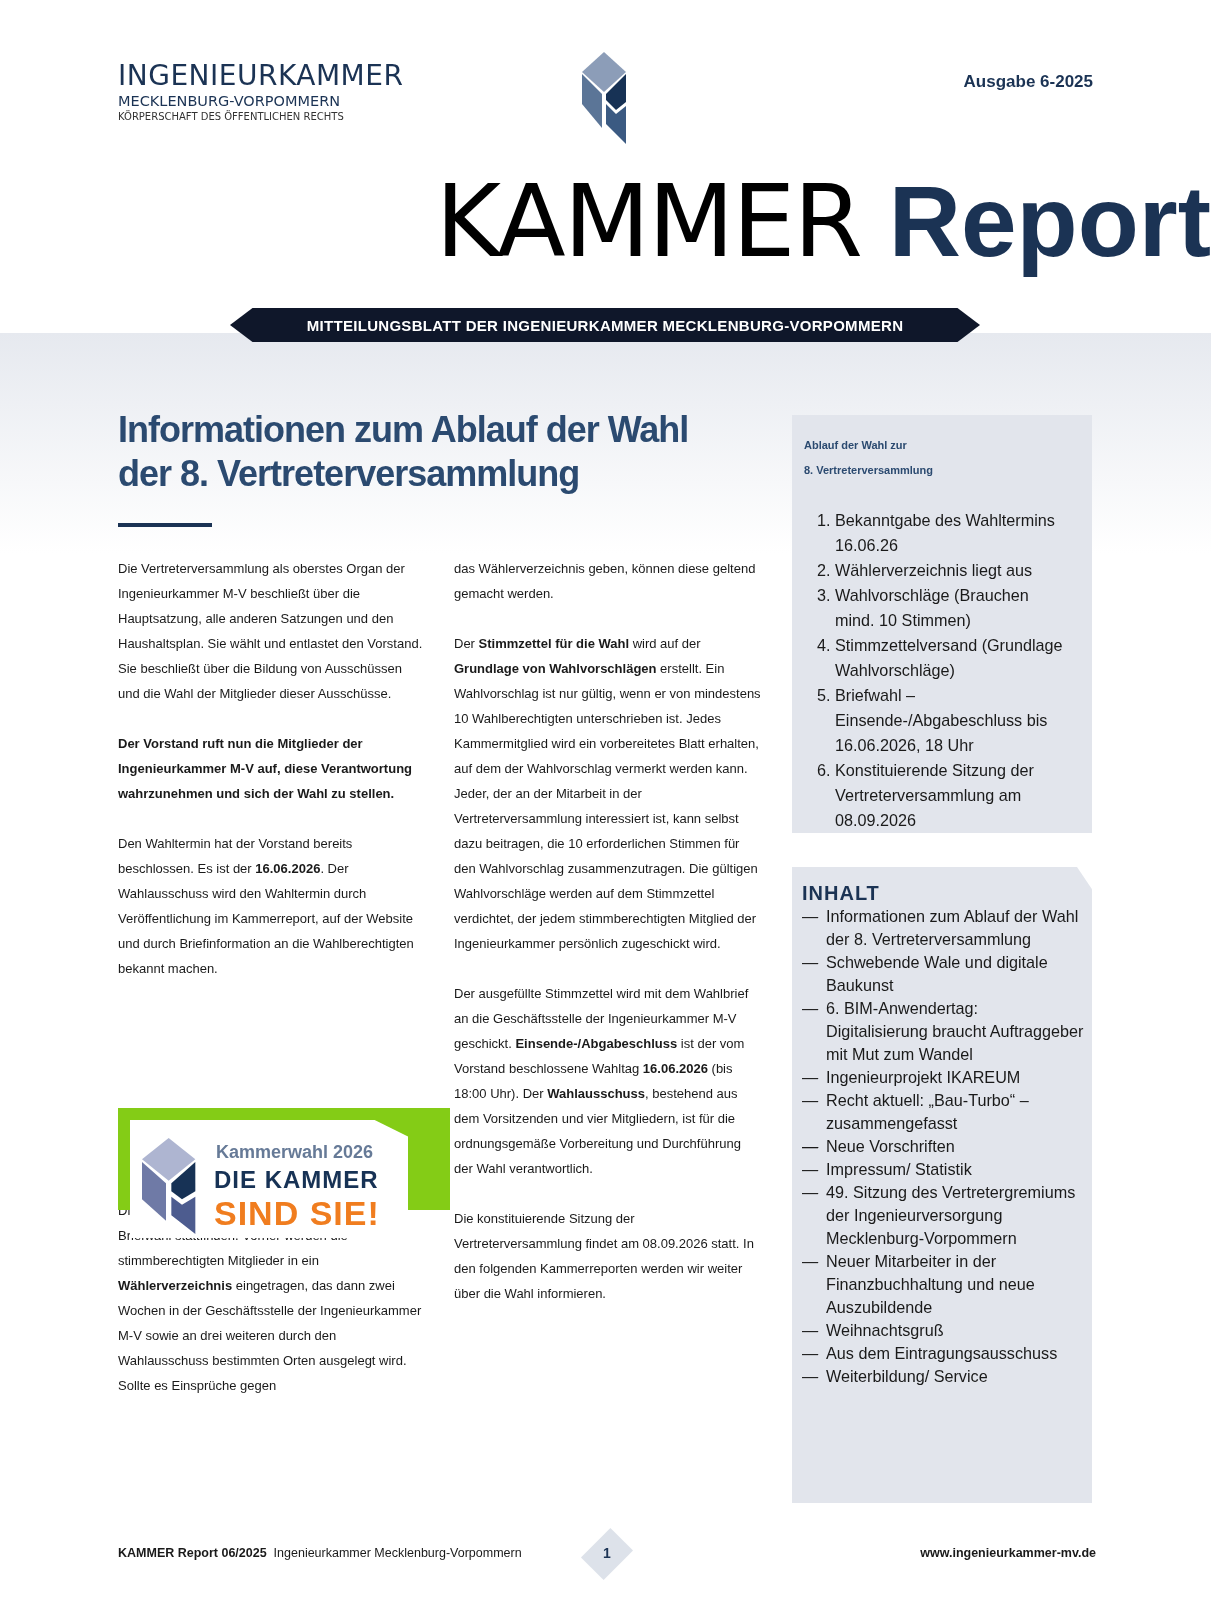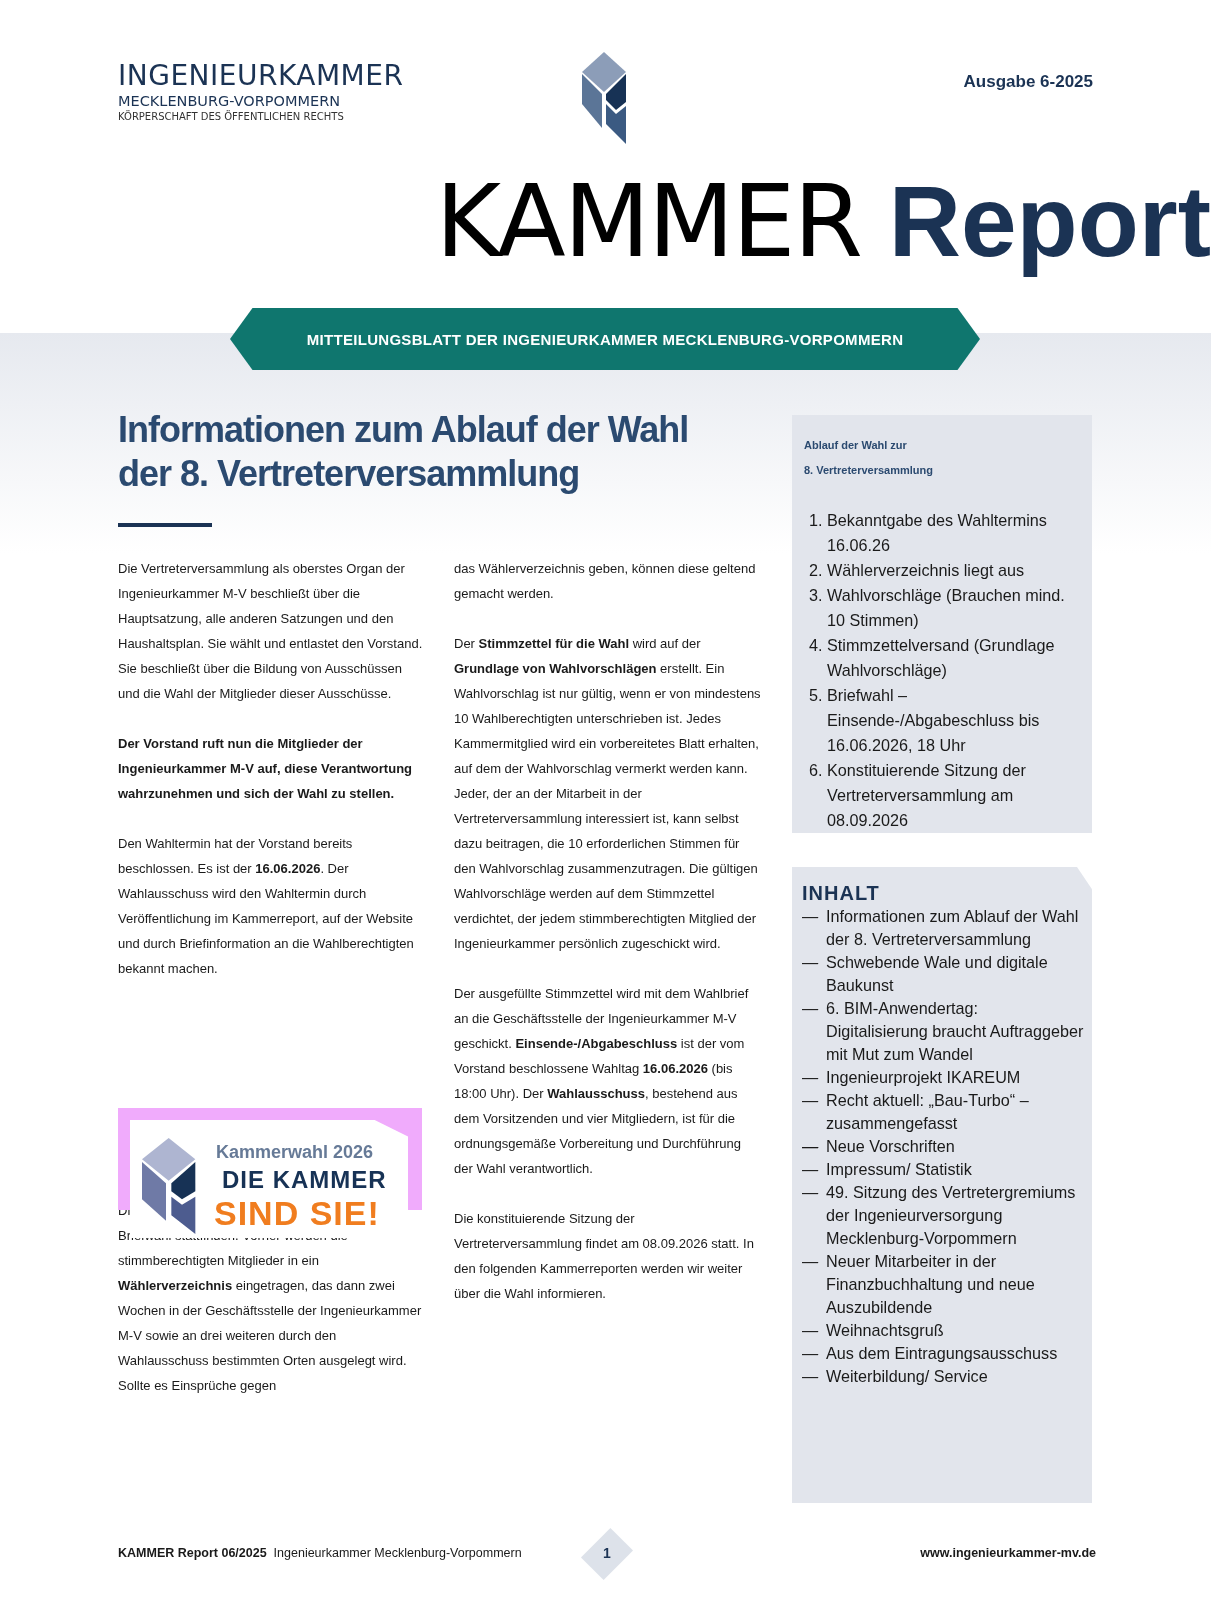--- a/index.html
+++ b/index.html
@@ -7,37 +7,37 @@
   .bgband { position:absolute; left:0; top:333px; width:1211px; height:220px; background:linear-gradient(#e6e9ef, #ffffff); }
   .org { position:absolute; left:118px; top:60px; color:#1b3354; }
   .org .l1 { font-family:"DejaVu Sans", sans-serif; font-size:28px; letter-spacing:0.5px; font-weight:normal; line-height:32px; }
   .org .l2 { font-family:"DejaVu Sans", sans-serif; font-size:14.5px; line-height:18px; }
   .org .l3 { font-family:"DejaVu Sans", sans-serif; font-size:10px; line-height:14px; color:#333; }
   .logo { position:absolute; left:580px; top:52px; width:48px; height:92px; }
   .issue { position:absolute; right:118px; top:72px; font-size:17px; color:#1b3354; font-weight:bold; }
   .masthead { position:absolute; left:0; width:1211px; top:166px; text-align:right; line-height:110px; font-size:100px; }
   .masthead .k { font-family:"DejaVu Sans", sans-serif; font-weight:normal; color:#000; letter-spacing:-2px; }
   .masthead .r { font-family:"Liberation Sans", sans-serif; font-weight:bold; color:#1b3354; }
-  .banner { position:absolute; left:230px; top:308px; width:750px; height:62px; background:#0f766e; clip-path:polygon(3% 0, 97% 0, 100% 50%, 97% 100%, 3% 100%, 0 50%); color:#fff; font-weight:bold; font-size:15px; display:flex; align-items:center; justify-content:center; letter-spacing:0.3px; }
+  .banner { position:absolute; left:230px; top:308px; width:750px; height:34px; background:#0f172a; clip-path:polygon(3% 0, 97% 0, 100% 50%, 97% 100%, 3% 100%, 0 50%); color:#fff; font-weight:bold; font-size:15px; display:flex; align-items:center; justify-content:center; letter-spacing:0.3px; }
   .title { position:absolute; left:118px; top:408px; width:600px; color:#2b4a70; font-family:"Liberation Sans", sans-serif; font-weight:bold; font-size:36px; line-height:44px; letter-spacing:-1px; }
   .rule { position:absolute; left:118px; top:523px; width:94px; height:4px; background:#1b3354; }
   .col { position:absolute; top:556px; width:308px; font-size:13px; line-height:25px; color:#1a1a1a; }
   .col p { margin:0 0 25px 0; }
   .col b { font-weight:bold; }
   .col1 { left:118px; }
   .col2 { left:454px; }
-  .promo { position:absolute; left:118px; top:1108px; width:304px; height:102px; background:#f0abfc; }
+  .promo { position:absolute; left:118px; top:1108px; width:304px; height:102px; background:#84cc16;padding-left:28px; }
   .promo .inner { position:absolute; left:12px; top:12px; width:278px; height:118px; background:#fff; clip-path:polygon(0 0, 88% 0, 100% 14%, 100% 100%, 0 100%); }
   .promo .t1 { position:absolute; left:86px; top:22px; font-size:18px; font-weight:bold; color:#667a97; }
-  .promo .t2 { position:absolute; left:92px; top:46px; font-size:24px; font-weight:bold; color:#173255; letter-spacing:1px; }
+  .promo .t2 { position:absolute; left:84px; top:46px; font-size:24px; font-weight:bold; color:#173255; letter-spacing:1px; }
   .promo .t3 { position:absolute; left:84px; top:74px; font-size:34px; font-weight:bold; color:#f07d1f; letter-spacing:1px; }
   .promo svg { position:absolute; left:12px; top:18px; }
   .box1 { position:absolute; left:792px; top:415px; width:300px; height:418px; background:#e2e5ec; box-sizing:border-box; padding:18px 12px 0 12px; }
   .box1 .h { color:#2b4a70; font-weight:bold; font-size:11px; line-height:25px; margin-bottom:25px; }
-  .box1 ol { margin:4px; padding:0 0 0 19px; font-size:16.2px; line-height:25px; }
+  .box1 ol { margin:12px; padding:0 0 0 19px; font-size:16.2px; line-height:25px; }
   .box2 { position:absolute; left:792px; top:867px; width:300px; height:636px; background:#e2e5ec; clip-path:polygon(0 0, 95% 0, 100% 3.5%, 100% 100%, 0 100%); box-sizing:border-box; padding:14px 8px 0 10px; }
   .box2 .h { color:#1b3354; font-weight:bold; font-size:20px; letter-spacing:1px; line-height:24px; }
   .box2 ul { list-style:none; margin:0; padding:0; font-size:16.2px; line-height:23px; }
   .box2 li { position:relative; padding-left:24px; }
   .box2 li .dash { position:absolute; left:0; top:0; }
   .footer { position:absolute; top:1546px; font-size:12.5px; }
   .footer.left { left:118px; }
   .footer.left b { font-weight:bold; }
   .footer.right { right:115px; font-weight:bold; }
   .pagenum { position:absolute; left:585px; top:1532px; width:44px; height:44px; }

